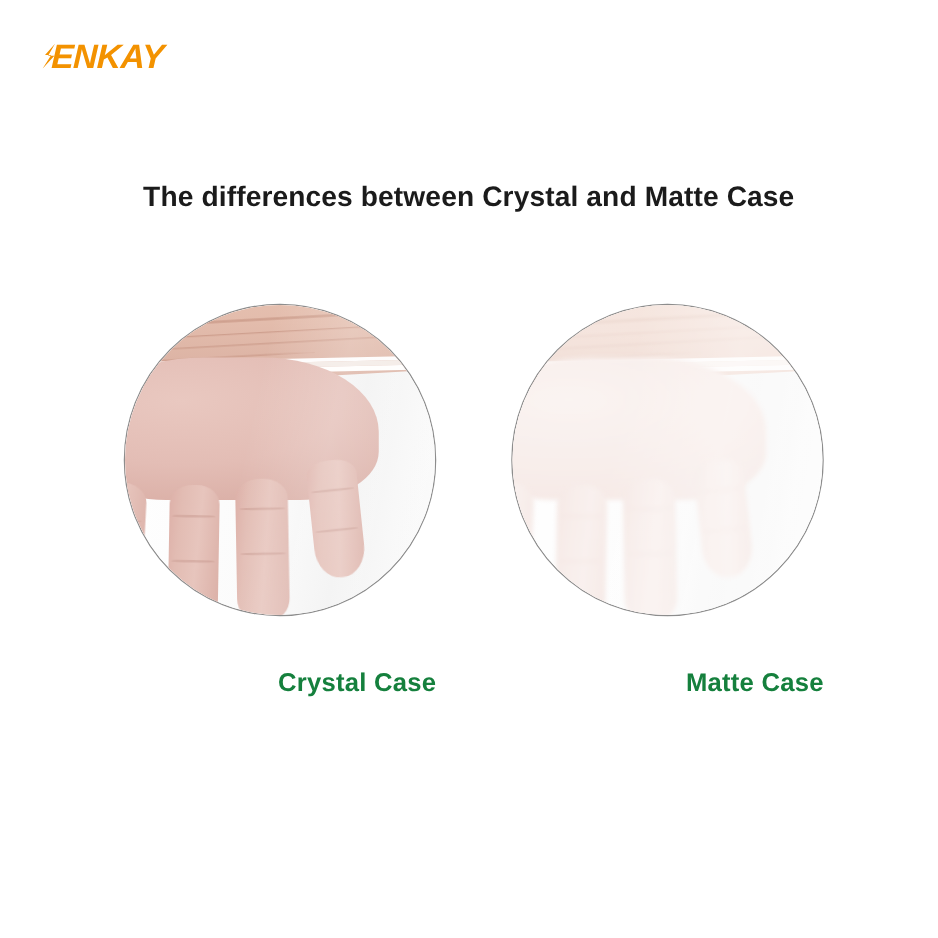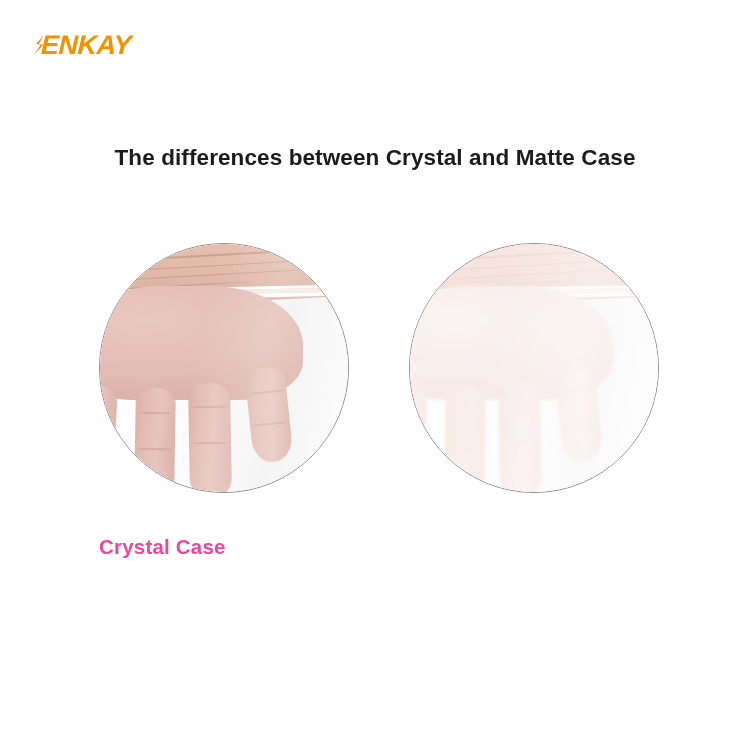--- a/index.html
+++ b/index.html
@@ -225,24 +225,24 @@
     inset: 0;
     background: rgba(255,255,255,.36);
     pointer-events: none;
   }
 
   
   .caption {
     position: absolute;
     top: 292px;
     width: 250px;
-    text-align: left;
+    text-align: right;
     font-size: 20.5px;
     font-weight: bold;
-    color: #ec4899;
+    color: #15803d;
     letter-spacing: .2px;
   }
 </style>
 </head>
 <body>
 
 <div class="brand">
   <span class="brand-mark">
     <svg width="11" height="22" viewBox="0 0 11 22">
       <path d="M10 1 L2 10 L7 10 L0 21 L9.5 10.5 L4.5 10.5 Z" fill="#f39200"></path>
@@ -335,15 +335,16 @@
         </div>
         <div class="finger" style="left:60%; top:50%; width:16%; height:38%; transform:rotate(-6deg); border-radius:46% 46% 48% 48% / 12% 12% 26% 26%;">
           <div class="crease" style="top:24%;"></div>
           <div class="crease" style="top:58%;"></div>
         </div>
 
         <div class="sheen"></div>
         <div class="haze"></div>
       </div>
     </div>
+    <div class="caption">Matte Case</div>
   </div>
 
 </div>
 
 </body></html>

